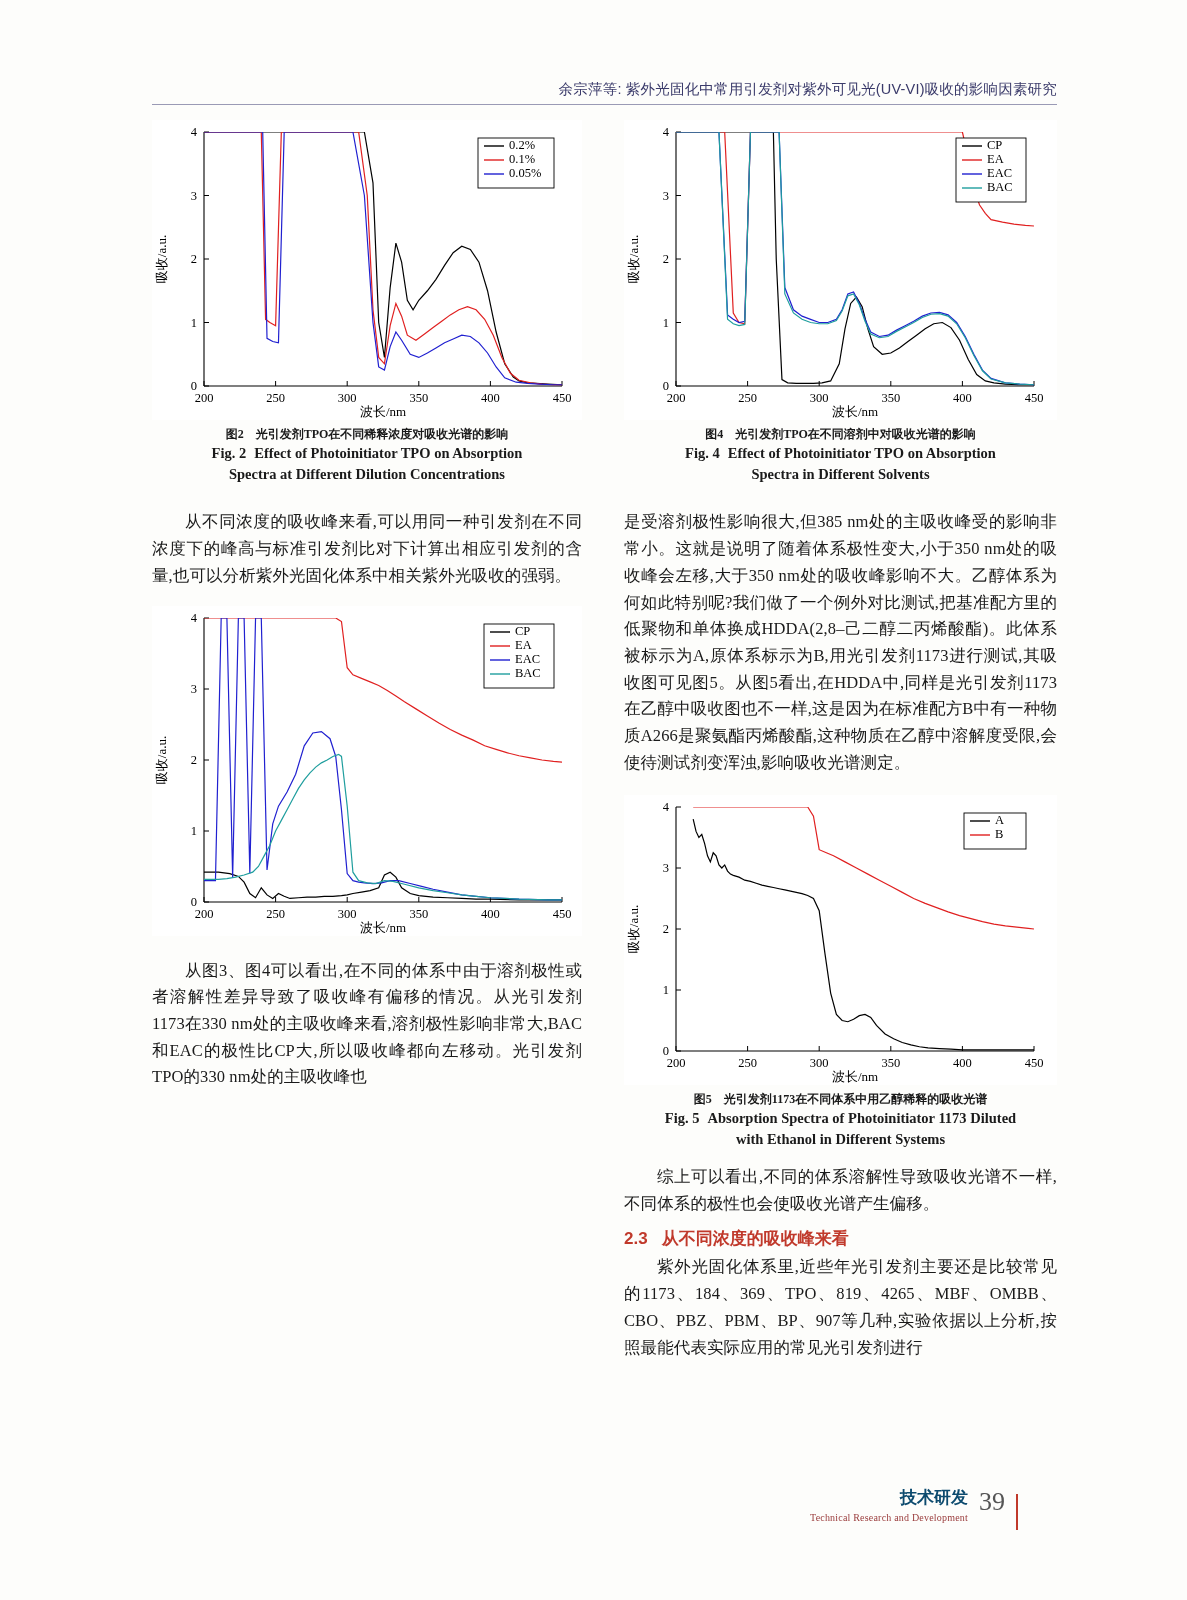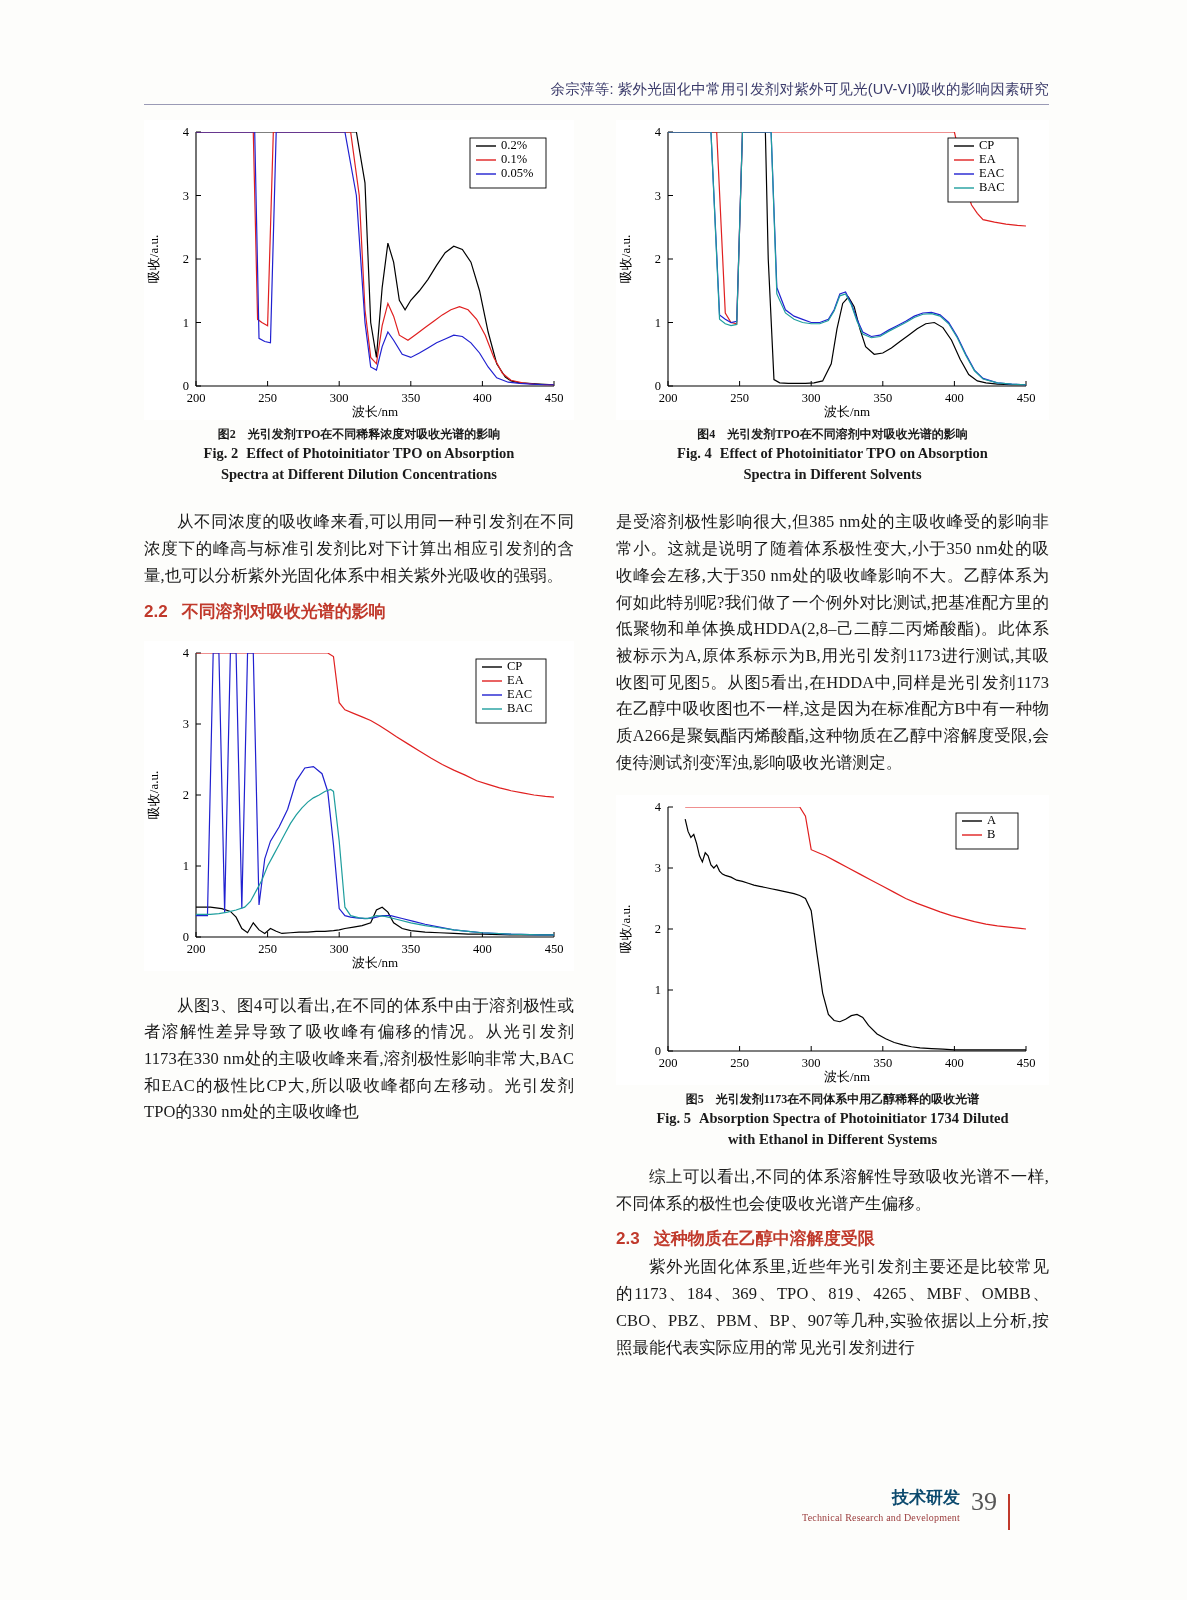--- a/index.html
+++ b/index.html
@@ -5,21 +5,21 @@
   * { box-sizing: border-box; }
   html, body { margin:0; padding:0; }
   body {
     width:1187px; height:1600px;
     background:#fdfdfb;
     font-family:"Liberation Serif", serif;
     color:#1a1a1a;
     position:relative;
   }
   .page {
-    position:absolute; left:4px; top:0; width:1101px; height:1600px;
+    position:absolute; left:12px; top:0; width:1101px; height:1600px;
     padding:0;
   }
   
   .runhead {
     position:absolute; left:140px; top:80px; width:905px;
     text-align:right;
     font-size:14.5px;
     color:#3a3a6a;
     font-family:"Liberation Sans", sans-serif;
     letter-spacing:.2px;
@@ -148,23 +148,20 @@
     <div class="cap">
       <div class="cn"><span class="lbl">图2</span><span>光引发剂TPO在不同稀释浓度对吸收光谱的影响</span></div>
       <div class="en"><span class="lbl">Fig. 2</span><span>Effect of Photoinitiator TPO on Absorption</span></div>
       <div class="en"><span>Spectra at Different Dilution Concentrations</span></div>
     </div>
 
     <div style="height:24px"></div>
 
     <p class="body">从不同浓度的吸收峰来看,可以用同一种引发剂在不同浓度下的峰高与标准引发剂比对下计算出相应引发剂的含量,也可以分析紫外光固化体系中相关紫外光吸收的强弱。</p>
 
-    <h3 class="sec">
-      <span class="num">2.2</span><span>不同溶剂对吸收光谱的影响</span>
-    </h3>
 
 
     <div style="height:14px"></div>
 
     <div class="chart" id="chart-fig3">
         <svg width="420" height="330">
           <rect x="52" y="12" width="358" height="284" fill="#ffffff" stroke="none"></rect>
           <line x1="52" y1="12" x2="52" y2="296" stroke="#000" stroke-width="1.1"></line>
           <line x1="52" y1="296" x2="410" y2="296" stroke="#000" stroke-width="1.1"></line>
           <line x1="52" y1="296" x2="52" y2="291" stroke="#000" stroke-width="1"></line>
@@ -321,30 +318,30 @@
           <rect x="340" y="18" width="62" height="36" fill="#fff" stroke="#000" stroke-width="0.9"></rect>
           <line x1="346" y1="26" x2="366" y2="26" stroke="#000000" stroke-width="1.4"></line>
           <text x="371" y="29" class="legend-label">A</text>
           <line x1="346" y1="40" x2="366" y2="40" stroke="#e02020" stroke-width="1.4"></line>
           <text x="371" y="43" class="legend-label">B</text>
         </svg>
       </div>
 
     <div class="cap">
       <div class="cn"><span class="lbl">图5</span><span>光引发剂1173在不同体系中用乙醇稀释的吸收光谱</span></div>
-      <div class="en"><span class="lbl">Fig. 5</span><span>Absorption Spectra of Photoinitiator 1734 Diluted</span></div>
+      <div class="en"><span class="lbl">Fig. 5</span><span>Absorption Spectra of Photoinitiator 1173 Diluted</span></div>
       <div class="en"><span>with Ethanol in Different Systems</span></div>
     </div>
 
     <div style="height:14px"></div>
 
     <p class="body">综上可以看出,不同的体系溶解性导致吸收光谱不一样,不同体系的极性也会使吸收光谱产生偏移。</p>
 
     <h3 class="sec">
-      <span class="num">2.3</span><span>这种物质在乙醇中溶解度受限</span>
+      <span class="num">2.3</span><span>从不同浓度的吸收峰来看</span>
     </h3>
 
     <p class="body">紫外光固化体系里,近些年光引发剂主要还是比较常见的1173、184、369、TPO、819、4265、MBF、OMBB、CBO、PBZ、PBM、BP、907等几种,实验依据以上分析,按照最能代表实际应用的常见光引发剂进行</p>
   </div>
 
   <div class="footer-rule"></div>
   <div class="foot-cn">技术研发</div>
   <div class="foot-en">Technical Research and Development</div>
   <div class="foot-page">39</div>
 

